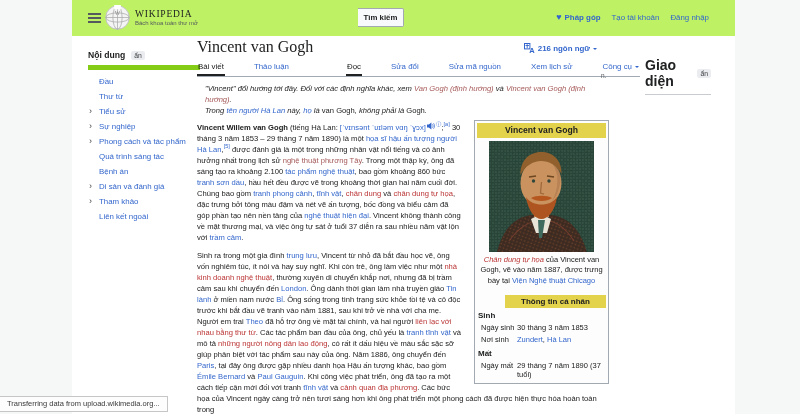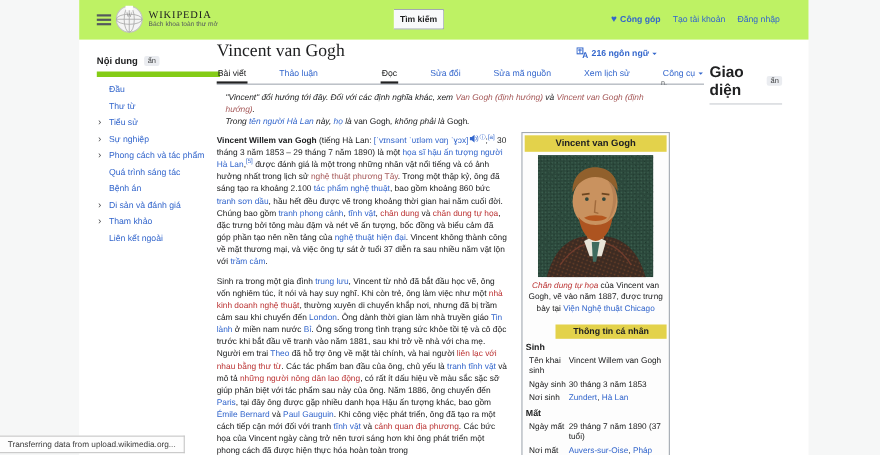--- a/index.html
+++ b/index.html
@@ -102,21 +102,21 @@
         <rect x="9.5" y="0" width="7" height="4.5" fill="#ffffff"></rect>
         <text x="13" y="10.5" text-anchor="middle" font-size="6" fill="#8a8a8a" font-family="serif">W</text>
       </svg>
       <div class="logo-text">
         <div class="logo-title">WIKIPEDIA</div>
         <div class="logo-tag">Bách khoa toàn thư mở</div>
       </div>
     </div>
     <button class="search-btn">Tìm kiếm</button>
     <nav class="user-links">
-      <a class="donate"><span class="heart">♥</span><span style="font-weight:bold">Công góp</span></a>
+      <a class="donate"><span class="heart">♥</span><span style="font-weight:bold">Pháp góp</span></a>
       <a>Tạo tài khoản</a>
       <a>Đăng nhập</a>
     </nav>
   </header>
 
   <aside class="toc">
     <div class="toc-head">
       <span class="toc-title">Nội dung</span>
       <span class="pill">ẩn</span>
     </div>
@@ -227,40 +227,32 @@
         <circle cx="60" cy="40" r="1.7" fill="#33473c"></circle>
         <path d="M52.5 41 L51.5 52 L55 53" stroke="#a06a3c" stroke-width="1.3" fill="none"></path>
         <path d="M42 57 C47 54 58 54 63 57 C58 61 47 61 42 57 Z" fill="#b5571f"></path>
         <path d="M37 56 C39 70 46 78 52.5 78 C59 78 66 70 68 56 C62 66 43 66 37 56 Z" fill="#ad5420"></path>
       </svg>
       <div class="ib-caption"><a class="rl it">Chân dung tự họa</a> của Vincent van Gogh, vẽ vào năm 1887, được trưng bày tại <a class="lk">Viện Nghệ thuật Chicago</a></div>
       <div class="ib-personal">Thông tin cá nhân</div>
       <div id="ib-rows">
           <div class="ib-sec">Sinh</div>
           <div class="ib-row">
-            <div class="ib-label">Tên khai sinh</div>
-            <div class="ib-value">Vincent Willem van Gogh</div>
-          </div>
-          <div class="ib-row">
             <div class="ib-label">Ngày sinh</div>
             <div class="ib-value">30 tháng 3 năm 1853</div>
           </div>
           <div class="ib-row">
             <div class="ib-label">Nơi sinh</div>
             <div class="ib-value"><a class="lk">Zundert</a>, <a class="lk">Hà Lan</a></div>
           </div>
           <div class="ib-sec">Mất</div>
           <div class="ib-row">
             <div class="ib-label">Ngày mất</div>
             <div class="ib-value">29 tháng 7 năm 1890 (37 tuổi)</div>
           </div>
-          <div class="ib-row">
-            <div class="ib-label">Nơi mất</div>
-            <div class="ib-value"><a class="lk">Auvers-sur-Oise</a>, <a class="lk">Pháp</a></div>
-          </div>
         </div>
     </aside>
 
     <p class="para"><b class="sb">Vincent Willem van Gogh</b> (tiếng Hà Lan: <a class="lk">[ˈvɪnsənt ˈʋɪləm vɑŋ ˈɣɔx]</a><span class="audio"><svg width="8" height="8" viewBox="0 0 8 8">
             <path d="M0 2.6h1.8L4.4.4v7.2L1.8 5.4H0z" fill="#3366cc"></path>
             <path d="M5.4 2.3a2.4 2.4 0 010 3.4M6.5 1.2a4 4 0 010 5.6" stroke="#3366cc" stroke-width=".7" fill="none"></path>
           </svg></span><sup class="sup">ⓘ</sup>;<sup class="sup">[a]</sup> 30 tháng 3 năm 1853 – 29 tháng 7 năm 1890) là một <a class="lk">họa sĩ hậu ấn tượng</a> <a class="lk">người Hà Lan</a>,<sup class="sup">[5]</sup> được đánh giá là một trong những nhân vật nổi tiếng và có ảnh hưởng nhất trong lịch sử <a class="drl">nghệ thuật phương Tây</a>. Trong một thập kỷ, ông đã sáng tạo ra khoảng 2.100 <a class="lk">tác phẩm nghệ thuật</a>, bao gồm khoảng 860 bức <a class="lk">tranh sơn dầu</a>, hầu hết đều được vẽ trong khoảng thời gian hai năm cuối đời. Chúng bao gồm <a class="lk">tranh phong cảnh</a>, <a class="lk">tĩnh vật</a>, <a class="rl">chân dung</a> và <a class="rl">chân dung tự họa</a>, đặc trưng bởi tông màu đậm và nét vẽ ấn tượng, bốc đồng và biểu cảm đã góp phần tạo nên nền tảng của <a class="lk">nghệ thuật hiện đại</a>. Vincent không thành công về mặt thương mại, và việc ông tự sát ở tuổi 37 diễn ra sau nhiều năm vật lộn với <a class="lk">trầm cảm</a>.</p>
     <p class="para">Sinh ra trong một gia đình <a class="lk">trung lưu</a>, Vincent từ nhỏ đã bắt đầu học vẽ, ông vốn nghiêm túc, ít nói và hay suy nghĩ. Khi còn trẻ, ông làm việc như một <a class="rl">nhà kinh doanh nghệ thuật</a>, thường xuyên di chuyển khắp nơi, nhưng đã bị trầm cảm sau khi chuyển đến <a class="lk">London</a>. Ông dành thời gian làm nhà truyền giáo <a class="lk">Tin lành</a> ở miền nam nước <a class="lk">Bỉ</a>. Ông sống trong tình trạng sức khỏe tồi tệ và cô độc trước khi bắt đầu vẽ tranh vào năm 1881, sau khi trở về nhà với cha mẹ. Người em trai <a class="lk">Theo</a> đã hỗ trợ ông về mặt tài chính, và hai người <a class="rl">liên lạc với nhau bằng thư từ</a>. Các tác phẩm ban đầu của ông, chủ yếu là <a class="lk">tranh tĩnh vật</a> và mô tả <a class="rl">những người nông dân lao động</a>, có rất ít dấu hiệu về màu sắc sặc sỡ giúp phân biệt với tác phẩm sau này của ông. Năm 1886, ông chuyển đến <a class="lk">Paris</a>, tại đây ông được gặp nhiều danh họa Hậu ấn tượng khác, bao gồm <a class="lk">Émile Bernard</a> và <a class="lk">Paul Gauguin</a>. Khi công việc phát triển, ông đã tạo ra một cách tiếp cận mới đối với tranh <a class="lk">tĩnh vật</a> và <a class="rl">cảnh quan địa phương</a>. Các bức họa của Vincent ngày càng trở nên tươi sáng hơn khi ông phát triển một phong cách đã được hiện thực hóa hoàn toàn trong</p>
   </main>
 

